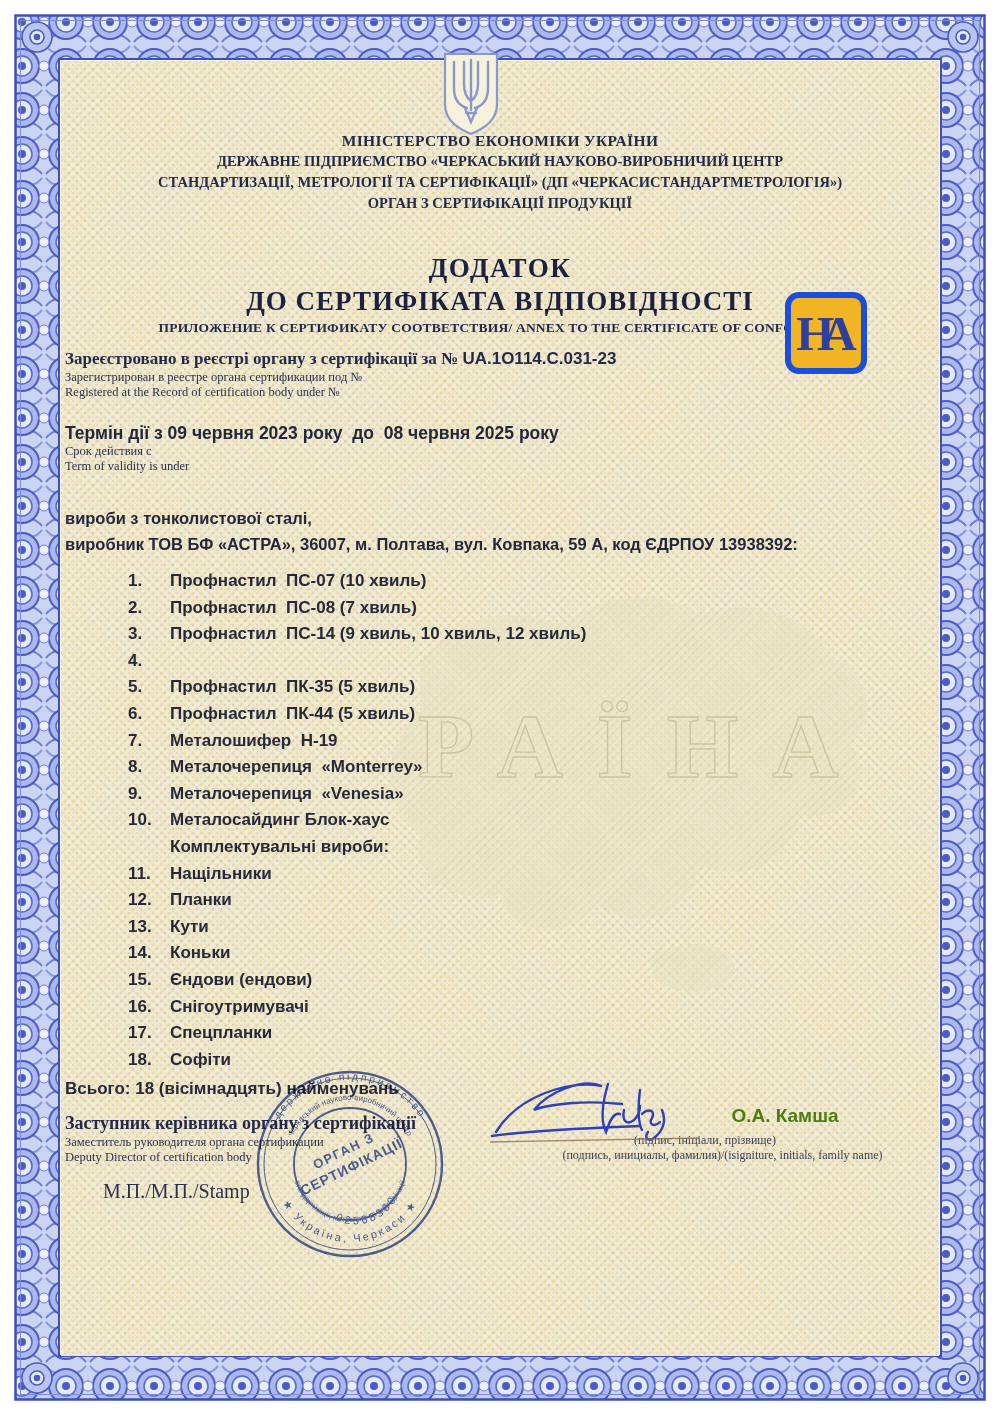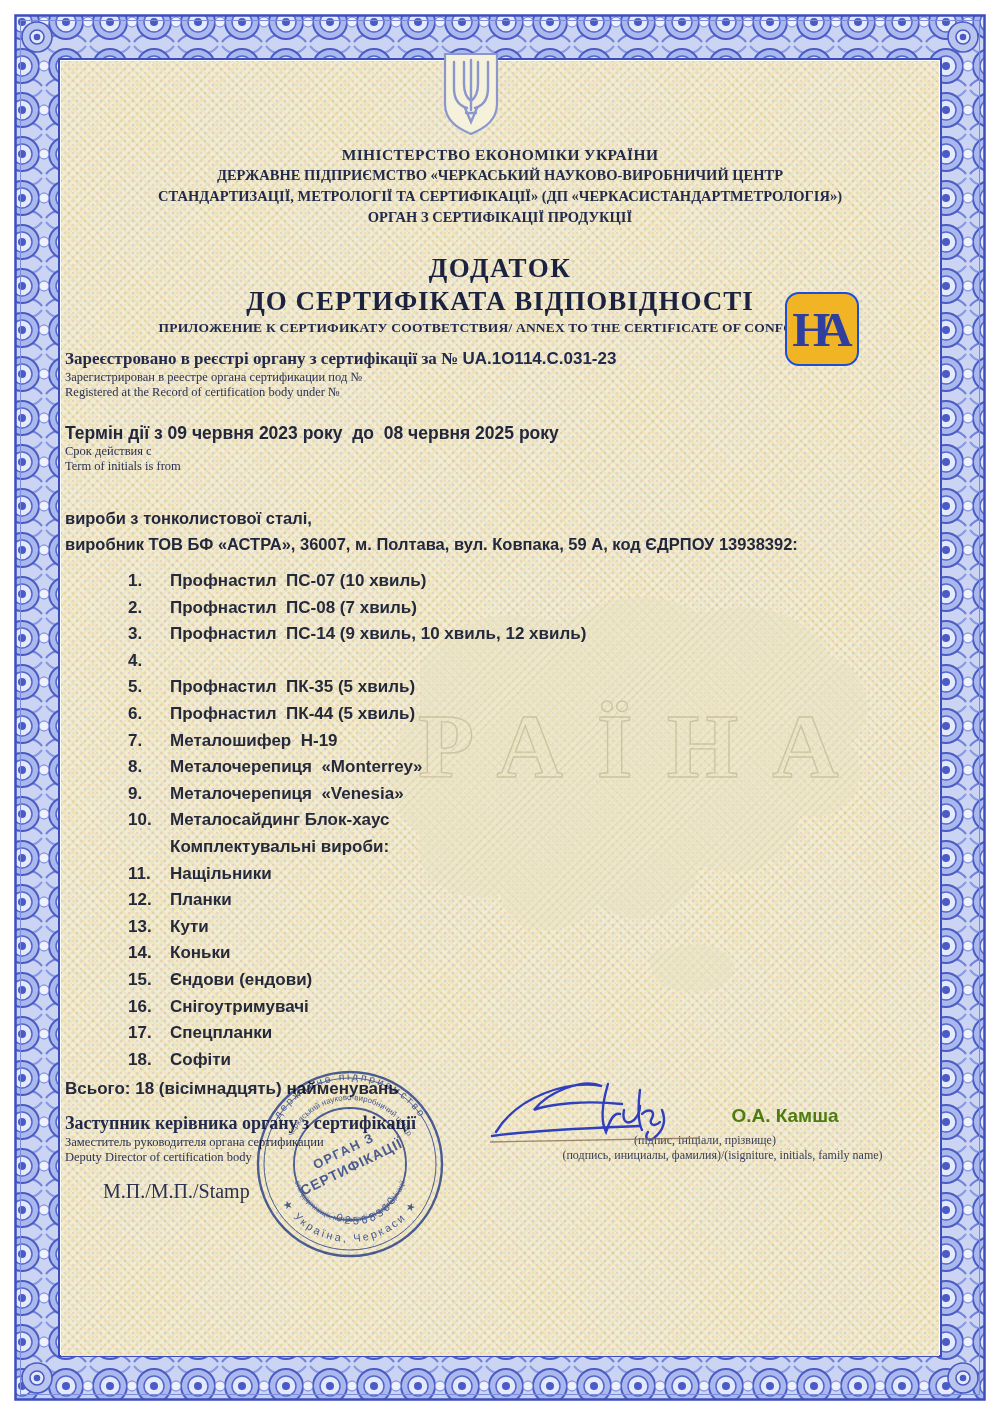--- a/index.html
+++ b/index.html
@@ -11,29 +11,29 @@
       radial-gradient(circle, rgba(216,160,188,0.33) 0.8px, rgba(216,160,188,0) 1.8px),
       radial-gradient(circle, rgba(140,160,215,0.33) 0.8px, rgba(140,160,215,0) 1.8px),
       repeating-linear-gradient(45deg, rgba(234,214,140,0.30) 0 2px, rgba(234,214,140,0) 2px 7px),
       repeating-linear-gradient(135deg, rgba(234,214,140,0.30) 0 2px, rgba(234,214,140,0) 2px 7px);
     background-size:8px 8px,8px 8px,auto,auto;
     background-position:0 0,4px 4px,0 0,0 0;}
   .abs{position:absolute;}
   .ctr{text-align:center;}
   .pre{white-space:pre-wrap;}
   
-  .org{left:62px;top:144px;width:876px;color:#222a48;font-weight:bold;line-height:21px;font-size:14.5px;}
+  .org{left:62px;top:130px;width:876px;color:#222a48;font-weight:bold;line-height:21px;font-size:14.5px;}
   .org .l1{font-size:15.5px;letter-spacing:.4px;}
   
   .title-blk{left:62px;top:252px;width:876px;color:#1b2240;}
   .t1{font-size:27px;font-weight:bold;letter-spacing:1.5px;line-height:33px;}
   .t2{font-size:27px;font-weight:bold;letter-spacing:1px;line-height:33px;}
   .t3{font-size:13.5px;font-weight:bold;line-height:20px;letter-spacing:.2px;color:#23294a;}
   
-  .naau{left:785px;top:292px;width:70px;height:70px;background:#f0b424;border:2px solid #1d4ed8;
+  .naau{left:785px;top:292px;width:70px;height:70px;background:#f0b424;border:6px solid #1d4ed8;
         border-radius:14px;display:flex;align-items:center;justify-content:center;}
   .naau-glyph{font-family:"Liberation Serif",serif;font-weight:bold;font-size:49px;color:#2e3f9e;
         letter-spacing:-13px;padding-right:12px;line-height:1;}
   .codebox{left:742px;top:374px;width:160px;height:42px;border:2px solid #31419e;color:#31419e;
         display:flex;flex-direction:column;align-items:center;justify-content:center;}
   .codebox .c1{font-size:21px;font-weight:bold;letter-spacing:3px;line-height:22px;}
   .codebox .c2{font-size:11.5px;font-weight:bold;line-height:13px;letter-spacing:.3px;}
   
   .reg{left:65px;top:348px;width:740px;color:#23294a;}
   .reg .b{font-size:17px;font-weight:bold;line-height:22px;}
@@ -167,21 +167,21 @@
 
   <div class="abs reg">
     <div class="b"><span>Зареєстровано в реєстрі органу з сертифікації за № </span><span class="num">UA.1О114.С.031-23</span></div>
     <div class="small-ln">Зарегистрирован в реестре органа сертификации под №</div>
     <div class="small-ln">Registered at the Record of certification body under №</div>
   </div>
 
   <div class="abs valid">
     <div class="b pre">Термін дії з 09 червня 2023 року  до  08 червня 2025 року</div>
     <div class="small-ln">Срок действия с</div>
-    <div class="small-ln">Term of initials is from</div>
+    <div class="small-ln">Term of validity is under</div>
   </div>
 
   <div class="abs intro">
     <div>вироби з тонколистової сталі,</div>
     <div>виробник ТОВ БФ «АСТРА», 36007, м. Полтава, вул. Ковпака, 59 А, код ЄДРПОУ 13938392:</div>
   </div>
 
   <div class="abs items" id="items-list">
       <div class="item-row">
         <span class="item-num">1.</span>

